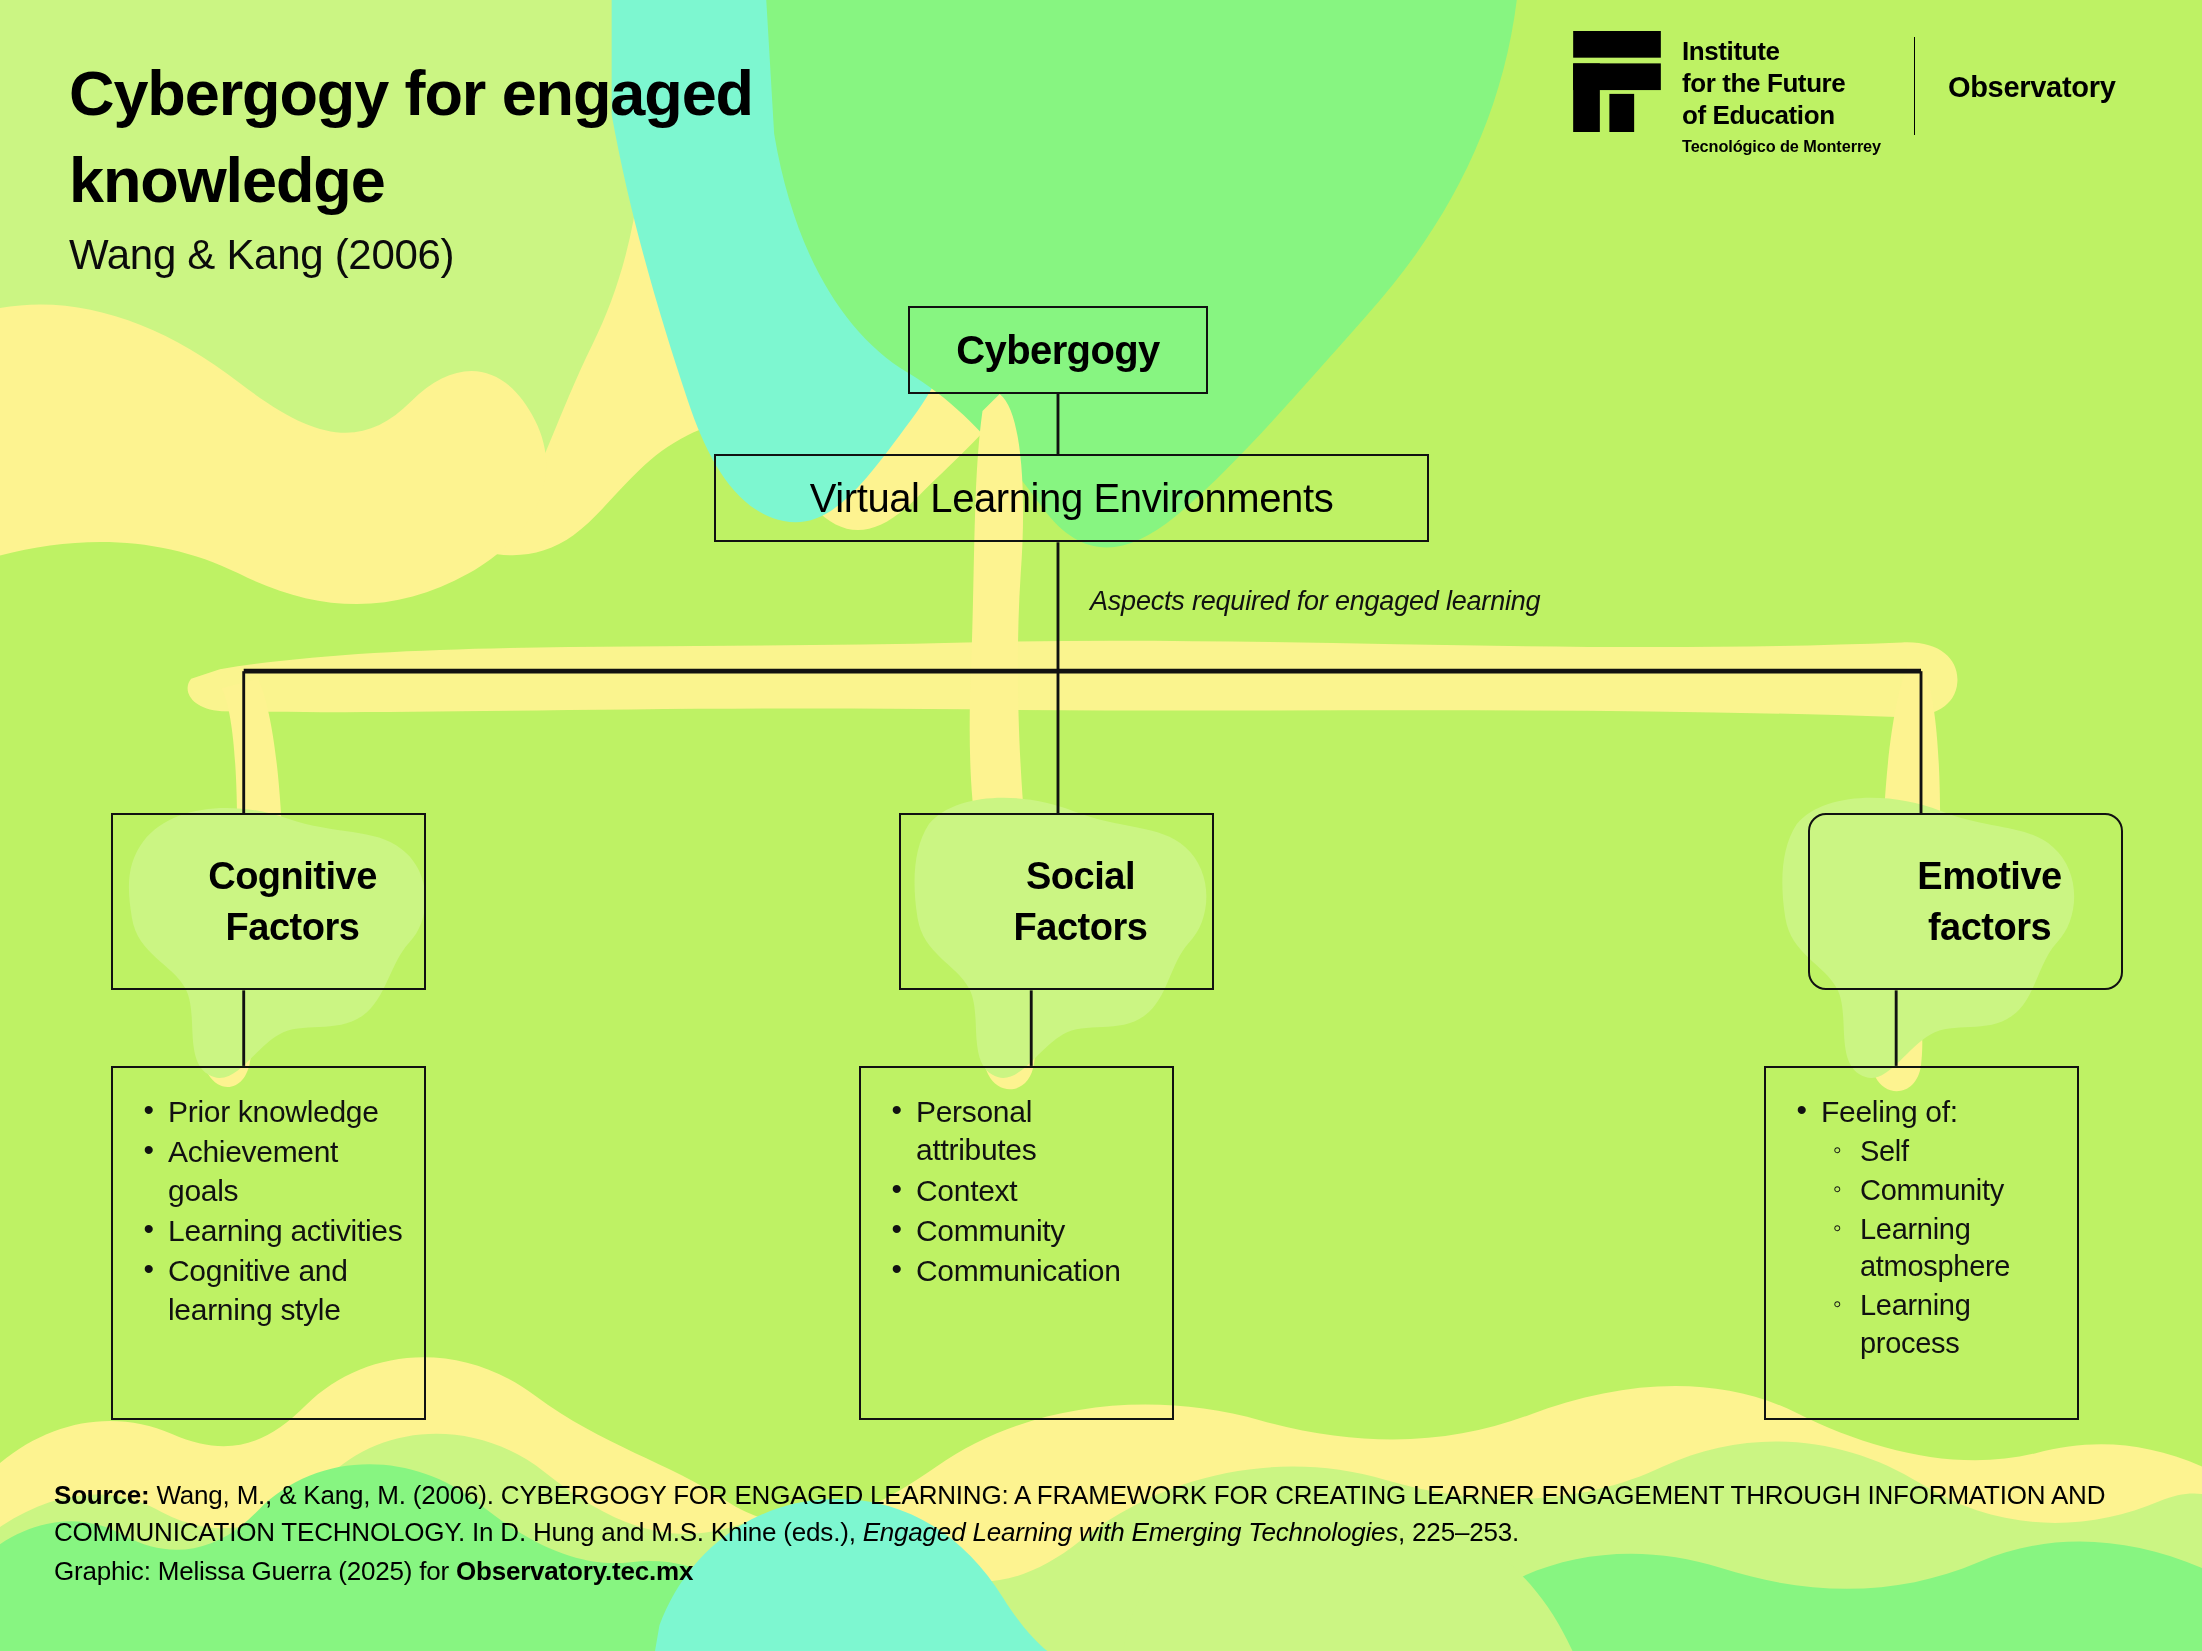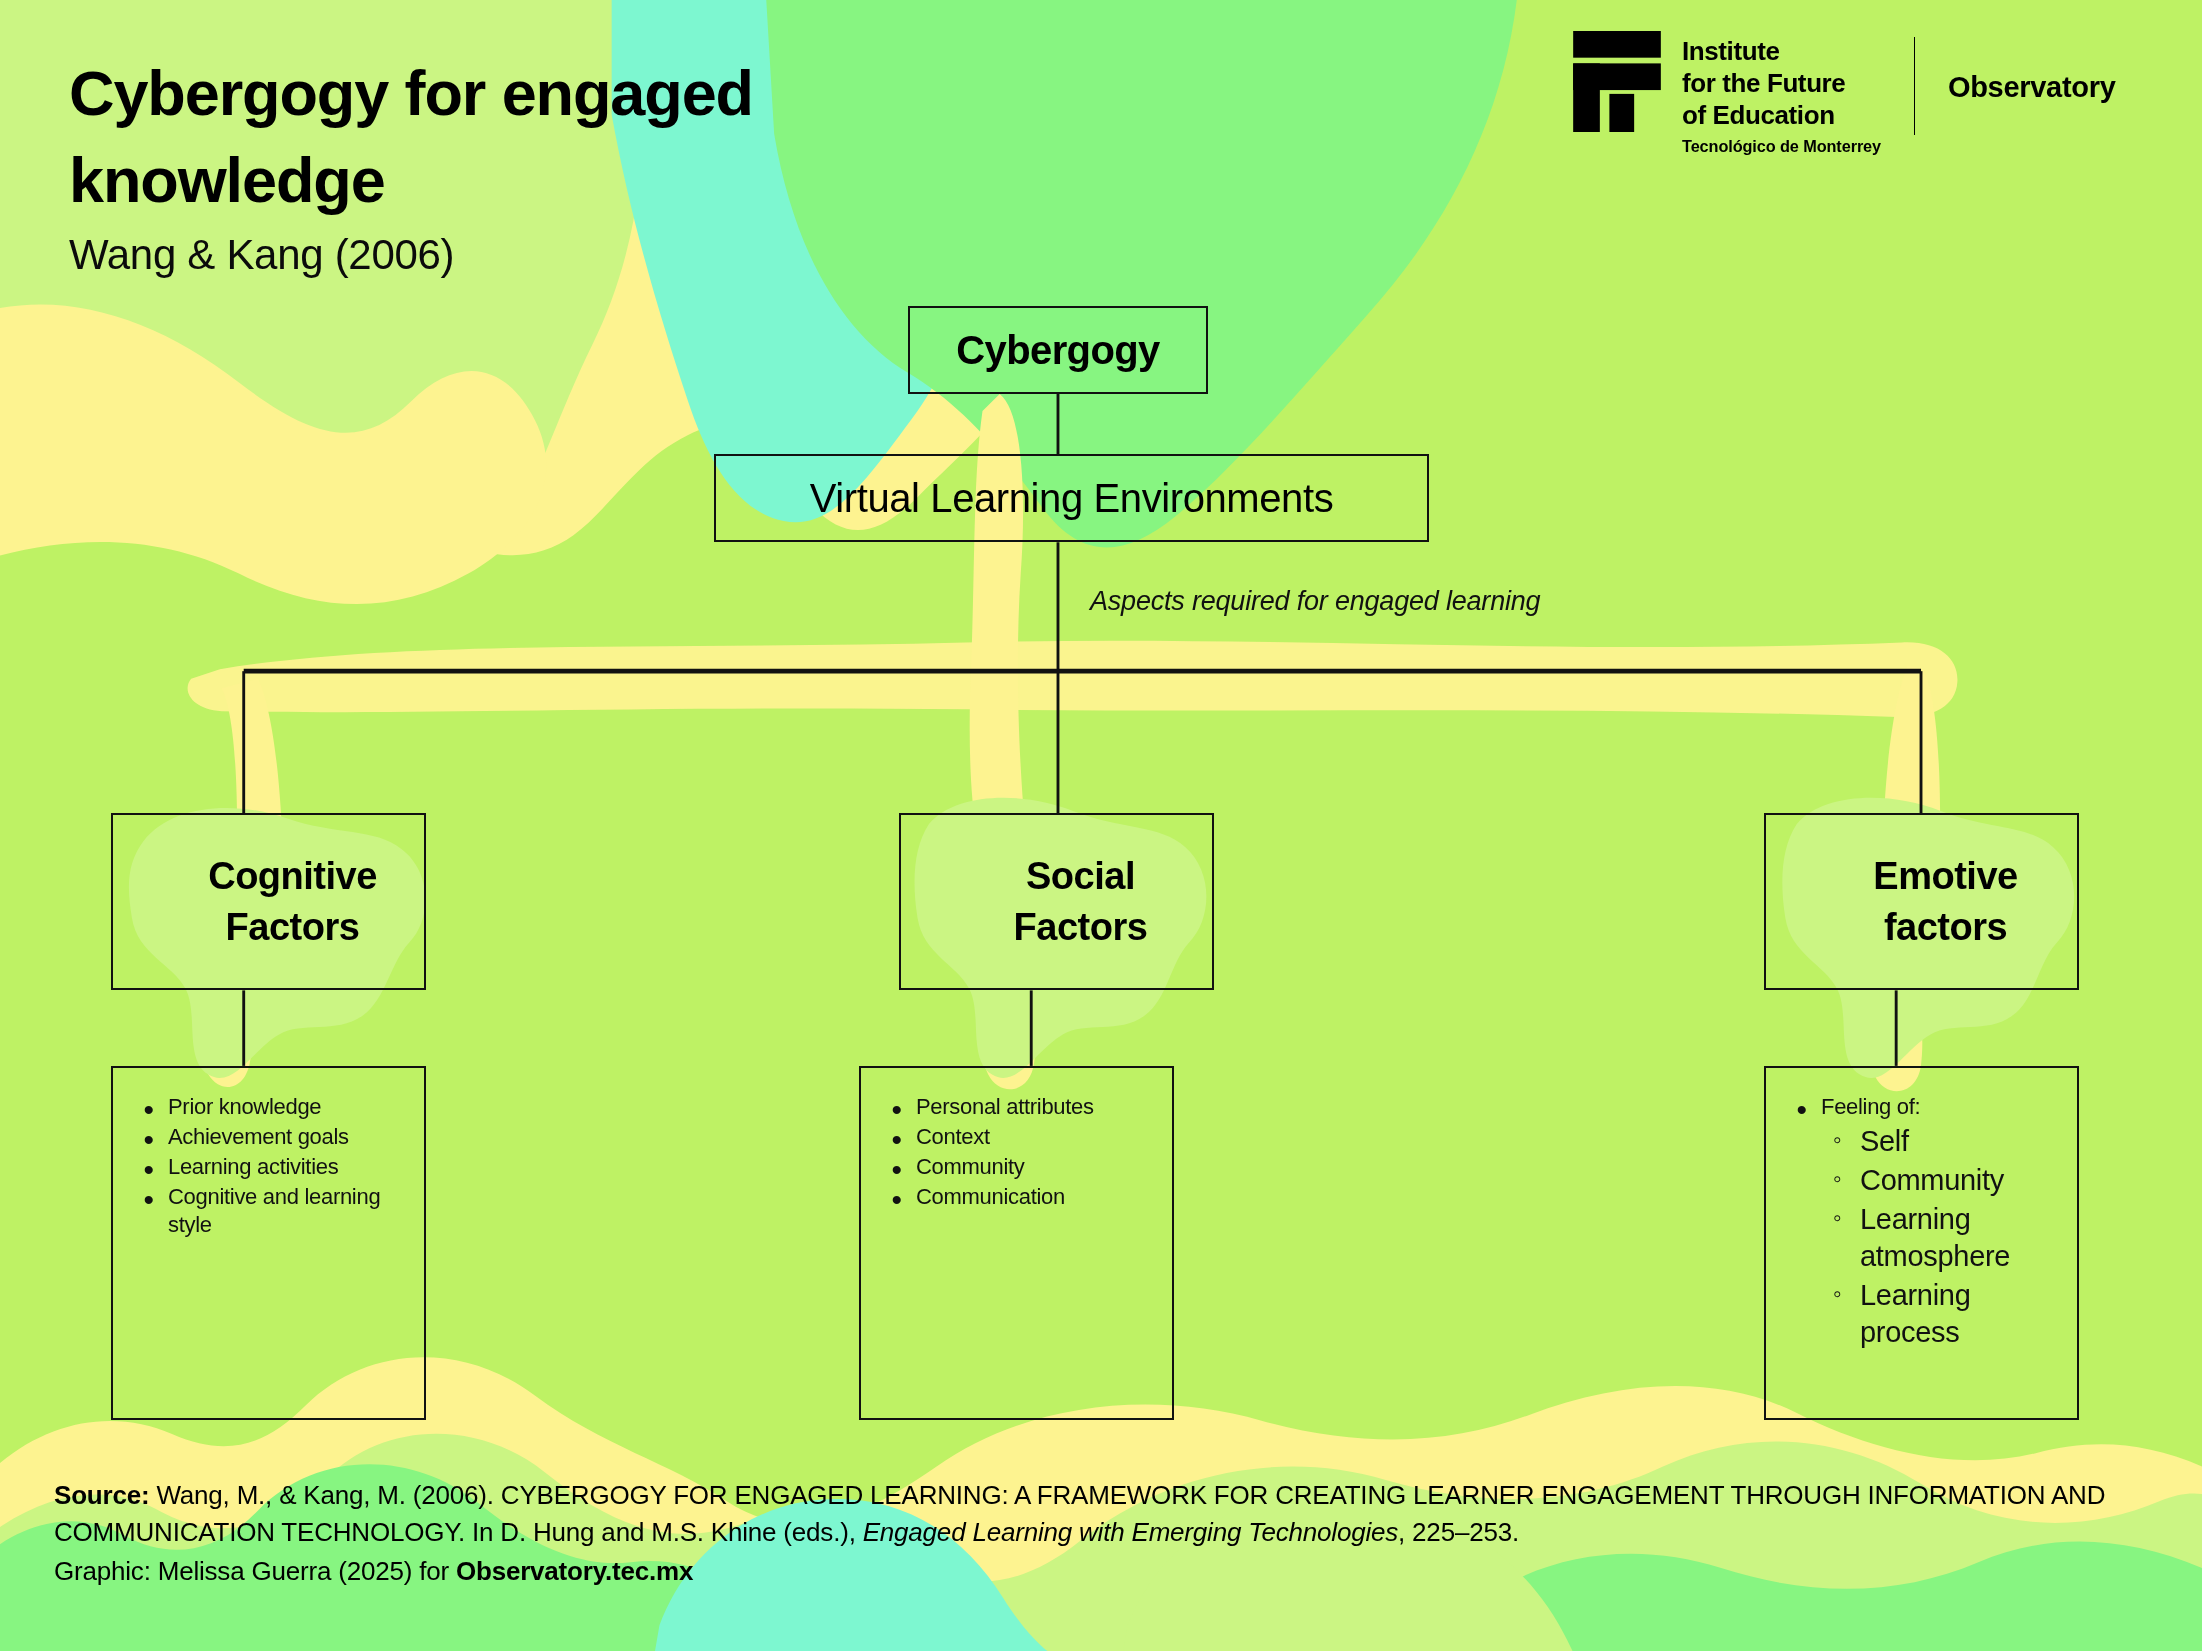--- a/index.html
+++ b/index.html
@@ -48,30 +48,30 @@
 
   .aspects {
     position:absolute; left:1090px; top:586px;
     font-size:27px; font-style:italic; font-weight:400; color:#111; letter-spacing:-0.2px;
   }
 
   .nbox-factor { width:315px; height:177px; top:813px; }
   .nbox-factor .nlabel { font-size:38px; font-weight:800; line-height:1.32; letter-spacing:-0.5px; position:relative; z-index:3;margin-left:48px; }
   .f-cog { left:111px; }
   .f-soc { left:899px; }
-  .f-emo { left:1764px; }
+  .f-emo { left:1808px;border-radius:18px; }
 
   .nbox-list { width:315px; height:354px; top:1066px; display:block; padding:25px 17px 0 21px; }
   .l-cog { left:111px; }
   .l-soc { left:859px; }
   .l-emo { left:1764px; }
 
   .nbox-list ul { list-style:none; }
   .nbox-list li {
-    font-size:22px; font-weight:400; color:#111; line-height:1.28;
+    font-size:30px; font-weight:400; color:#111; line-height:1.28;
     letter-spacing:-0.3px; text-align:left;
     position:relative; padding-left:34px; margin-bottom:1.9px;
   }
   .nbox-list li::before {
     content:"•"; position:absolute; left:9.6px; top:-1.9px; font-size:30px; line-height:1.28;
   }
   .nbox-list li.sub {
     padding-left:73px; font-size:29px;
   }
   .nbox-list li.sub::before {

